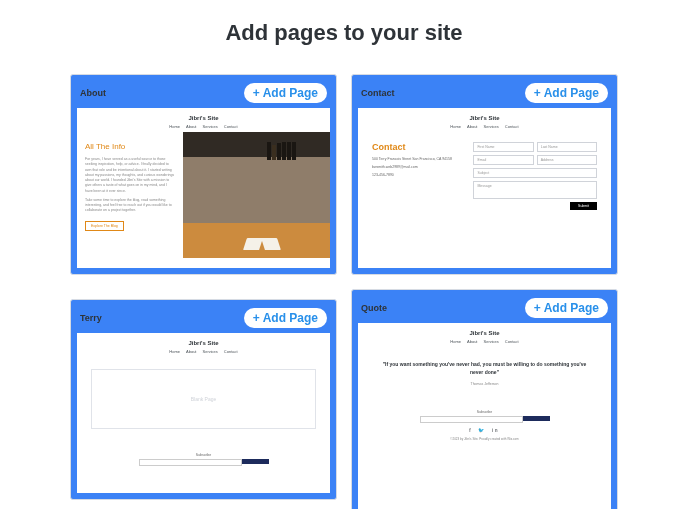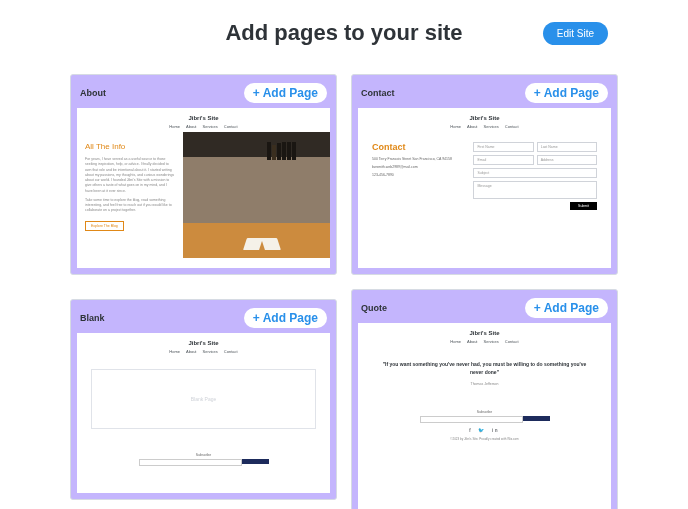--- a/index.html
+++ b/index.html
@@ -2,21 +2,21 @@
 <html><head>
 <meta charset="utf-8">
 <style>
 *{margin:0;padding:0;box-sizing:border-box;font-family:-apple-system,BlinkMacSystemFont,"Segoe UI",Arial,sans-serif}
 body{background:#fff;width:688px;height:509px;overflow:hidden}
 .header{text-align:center;padding:20px 0 10px;position:relative}
 .title{font-size:22px;font-weight:700;color:#2e3338}
 .subtitle{font-size:9px;color:#4d545a;margin-top:6px}
 .edit-btn{position:absolute;right:80px;top:22px;background:#2990ea;color:#fff;border:none;padding:6px 14px;border-radius:14px;font-size:10px;cursor:pointer}
 .grid{display:grid;grid-template-columns:1fr 1fr;gap:14px;padding:18px 70px}
-.card{background:#c4b5fd;border:1px solid #d6dbe3;border-radius:3px;padding:6px}
+.card{background:#3b82f6;border:1px solid #d6dbe3;border-radius:3px;padding:6px}
 .card-head{display:flex;justify-content:space-between;align-items:center;padding:2px 3px 5px}
 .card-title{font-size:9px;font-weight:700;color:#2e3338}
 .add-btn{background:#fff;color:#2990ea;border:none;padding:3px 9px;border-radius:10px;font-size:12px;cursor:pointer;font-weight:600}
 .preview{background:#fff;height:160px;position:relative;overflow:hidden;font-size:5px;color:#4d545a}
 .p-head{text-align:center;padding:7px 0 3px}
 .site-name{font-size:6px;font-weight:700;color:#2e3338}
 .nav{display:flex;justify-content:center;gap:6px;font-size:4px;color:#4d545a;margin-top:3px}
 .about-body{display:flex;height:126px}
 .about-text{width:42%;padding:10px 8px}
 .about-h{color:#e08817;font-size:8px;font-weight:400;margin-bottom:6px}
@@ -58,21 +58,20 @@
 .col-right{display:flex;flex-direction:column;gap:14px}
 .card.blank-card{margin-top:24px}
 .card.quote-card .preview{height:192px}
 .card.blank-card .preview{height:160px}
 </style>
 </head>
 <body>
 
 <div class="header">
   <div class="title">Add pages to your site</div>
-  <button class="edit-btn">Edit Site</button>
 </div>
 
 <div class="grid">
 
   <div>
     <div class="card">
       <div class="card-head">
         <span class="card-title">About</span>
         <button class="add-btn">+ Add Page</button>
       </div>
@@ -103,21 +102,21 @@
                 <span></span>
               </div>
             <div class="book"></div>
           </div>
         </div>
       </div>
     </div>
 
     <div class="card blank-card">
       <div class="card-head">
-        <span class="card-title">Blank</span>
+        <span class="card-title">Terry</span>
         <button class="add-btn">+ Add Page</button>
       </div>
       <div class="preview">
         <div class="p-head">
           <div class="site-name">Jibri's Site</div>
           <div class="nav">
               <span>Home</span>
               <span>About</span>
               <span>Services</span>
               <span>Contact</span>

